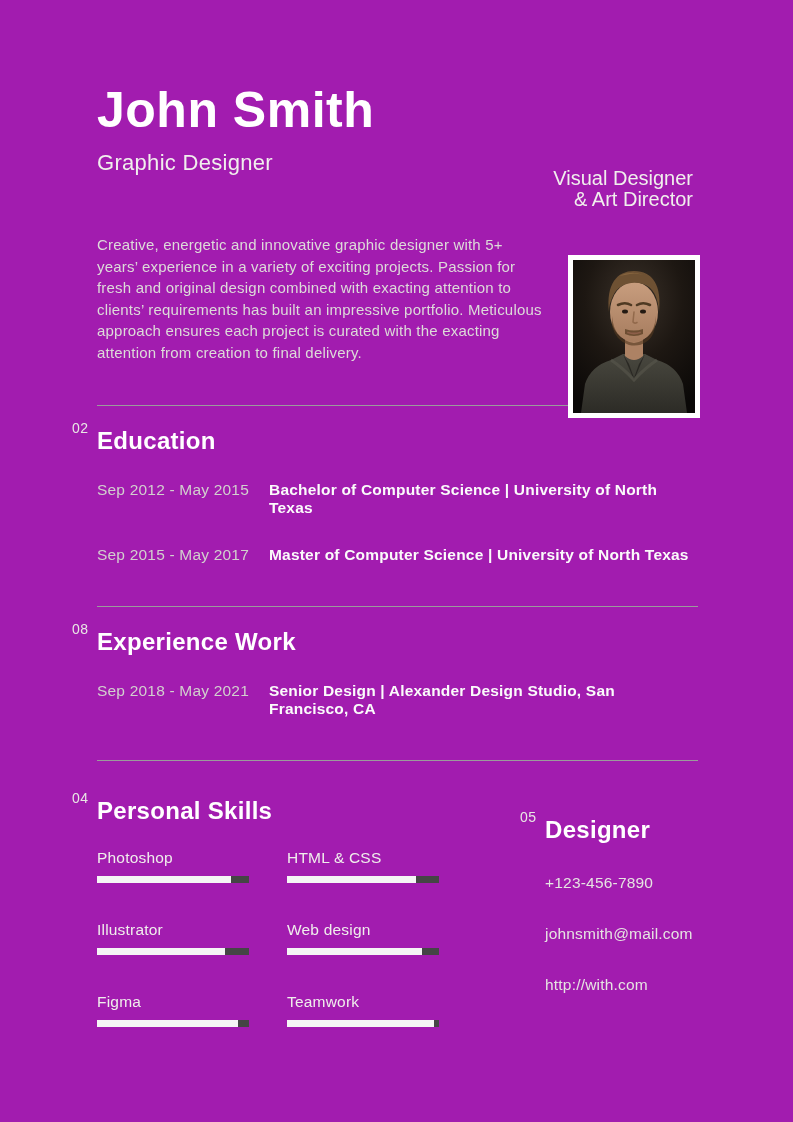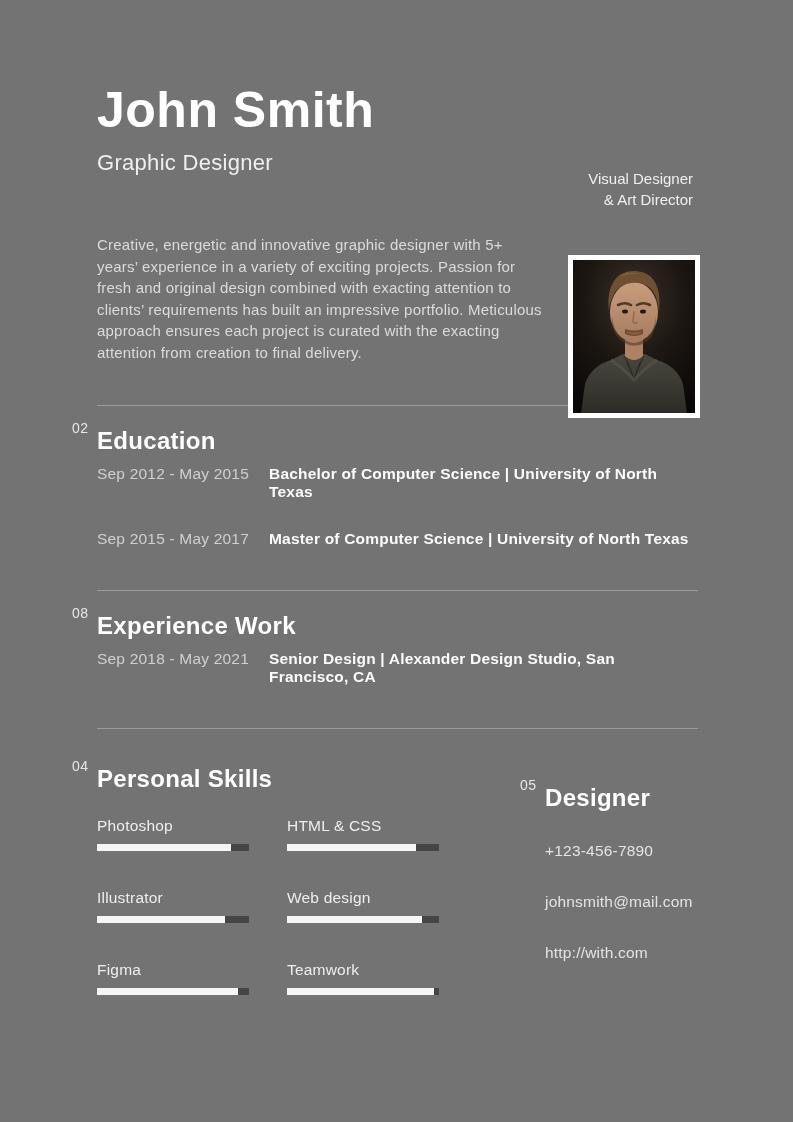--- a/index.html
+++ b/index.html
@@ -1,37 +1,37 @@
 <!DOCTYPE html>
 <html><head>
 <meta charset="utf-8">
 <style>
   html,body{margin:0;padding:0;background:#1f1d1d;}
   .page{
     position:relative;
     width:793px;height:1122px;
-    background:#737373;
+    background:#a21caf;
     overflow:hidden;
     font-family:"Liberation Sans",sans-serif;
     color:#e8e6e4;
     margin:0 auto;
   }
   .content{position:relative;padding:84px 95px 0 97px;}
 
   
   .name{
     margin:0;font-size:50px;line-height:1.04;font-weight:700;
     color:#ffffff;letter-spacing:.5px;
   }
   .role{
     margin:14px 0 0 0;font-size:22px;font-weight:400;color:#f1efed;letter-spacing:.3px;
   }
   .tagline{
     position:absolute;top:168px;right:100px;
-    text-align:right;font-size:15px;line-height:21px;color:#f1efed;
+    text-align:right;font-size:20px;line-height:21px;color:#f1efed;
   }
 
   
   .sec{
     position:relative;margin:0;font-size:24px;font-weight:700;color:#ffffff;
     letter-spacing:.3px;
   }
   .sec .num{
     position:absolute;left:-25px;top:-7px;
     font-size:14px;font-weight:400;color:#e9e7e5;letter-spacing:.5px;
@@ -50,21 +50,21 @@
   }
   .photo-frame svg{display:block;width:122px;height:153px;}
 
   .divider{
     border:0;border-top:1px solid #9b9b9b;height:0;
     margin:42px 0 0 0;width:601px;
   }
 
   
   .section-block{margin-top:21px;}
-  .rows{margin-top:10px;}
+  .rows{margin-top:26px;}
   .trow{
     display:grid;grid-template-columns:172px 1fr;align-items:baseline;
     margin-bottom:29px;
   }
   .trow:last-child{margin-bottom:0;}
   .tdate{font-size:15.5px;color:#d2d0ce;letter-spacing:.2px;}
   .tdetail{font-size:15.5px;font-weight:700;color:#fbfbfb;letter-spacing:.2px;}
 
   
   .bottom{display:flex;margin-top:36px;align-items:flex-end;}

